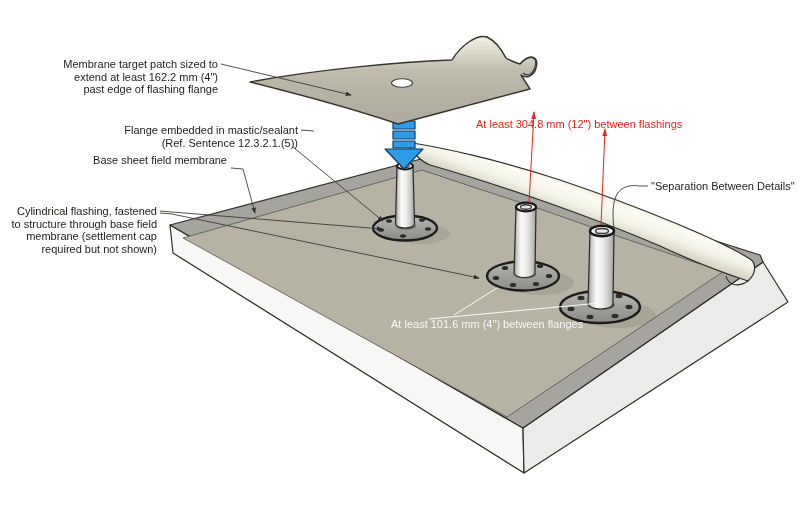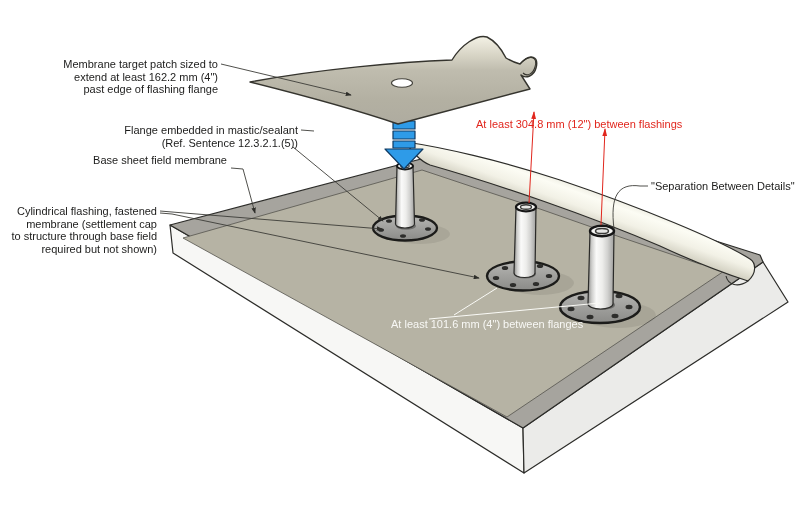--- a/index.html
+++ b/index.html
@@ -178,22 +178,22 @@
   <span class="ln">Flange embedded in mastic/sealant</span>
   <span class="ln">(Ref. Sentence 12.3.2.1.(5))</span>
 </div>
 
 <div class="lbl right" style="left:70px;top:154px;width:157px;">
   <span class="ln">Base sheet field membrane</span>
 </div>
 
 <div class="lbl right" style="left:2px;top:205px;width:155px;">
   <span class="ln">Cylindrical flashing, fastened</span>
+  <span class="ln">to structure through base field</span>
   <span class="ln">membrane (settlement cap</span>
-  <span class="ln">to structure through base field</span>
   <span class="ln">required but not shown)</span>
 </div>
 
 <div class="lbl red" style="left:476px;top:118px;">At least 304.8 mm (12") between flashings</div>
 
 <div class="lbl" style="left:651px;top:180px;">
   <span class="ln">"Separation Between Details"</span>
 </div>
 
 <div class="lbl white" style="left:391px;top:318px;">At least 101.6 mm (4") between flanges</div>

